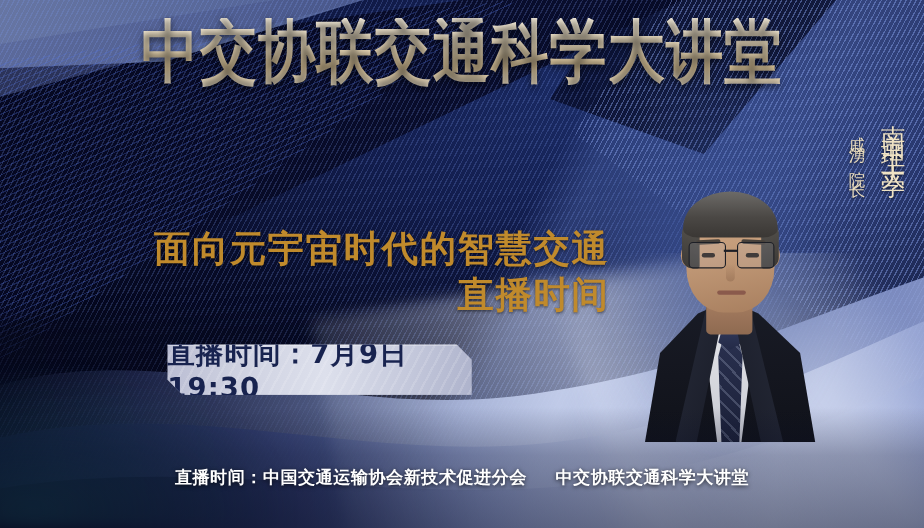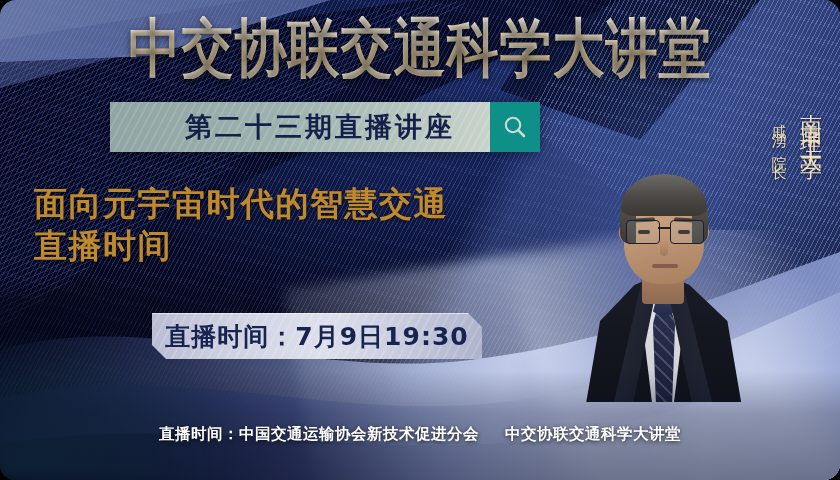--- a/index.html
+++ b/index.html
@@ -11,21 +11,20 @@
     font-family: "Liberation Sans", "DejaVu Sans", sans-serif;
   }
 
   
   #poster {
     position: relative;
     width: 840px;
     height: 480px;
     overflow: hidden;
     background: #0c4a6e;
-    border-radius: 16px;
   }
 
   
   .bg-layer { position: absolute; inset: 0; }
 
   
   .bg-base {
     background:
       radial-gradient(ellipse 90% 70% at 72% 18%, #1d2f6b 0%, #121d4d 38%, #070b26 72%, #04061a 100%);
   }
@@ -330,40 +329,40 @@
     display: flex;
     align-items: center;
     justify-content: center;
   }
   .mag-icon { display:block; }
 
   
   .topic {
     position: absolute;
     left: 34px;
-    top: 186px;
+    top: 206px;
     width: 520px;
-    text-align: left;
+    text-align: right;
     font-size: 33px;
     font-weight: 700;
     line-height: 1.28;
     color: #c08a2c;
     letter-spacing: 1.5px;
-    font-family: Liberation Mono, monospace;
+    font-family: Liberation Serif, serif;
     text-shadow: 0 1px 3px rgba(0,0,0,0.6);
   }
   .topic-l1 { display:block; }
   .topic-l2 { display:block; }
 
   
   .time-badge {
     position: absolute;
     left: 152px;
     top: 313px;
-    width: 330px;
+    width: 277px;
     height: 46px;
     display: flex;
     align-items: center;
     justify-content: center;
     color: #18234f;
     font-size: 25px;
     font-weight: 600;
     letter-spacing: 1px;
     font-family: "DejaVu Sans", "Liberation Sans", sans-serif;
     clip-path: polygon(14px 0, calc(100% - 14px) 0, 100% 14px, 100% 100%, calc(100% - 14px) 100%, 14px 100%, 0 calc(100% - 14px), 0 0);
@@ -467,31 +466,20 @@
       <div class="p-lens-r"></div>
     </div>
     <div class="p-nose"></div>
     <div class="p-mouth"></div>
   </div>
 
   <div class="bottom-shade"></div>
 
   <div class="title-main">中交协联交通科学大讲堂</div>
 
-  <div class="episode-bar">
-    <div class="episode-text-wrap">
-      <span class="episode-text">第二十三期直播讲座</span>
-    </div>
-    <div class="episode-search">
-      <svg class="mag-icon" width="26" height="26" viewBox="0 0 26 26">
-        <circle cx="11" cy="11" r="7.2" fill="none" stroke="#cfd8da" stroke-width="2.1"></circle>
-        <line x1="16.2" y1="16.2" x2="22" y2="22" stroke="#cfd8da" stroke-width="2.6" stroke-linecap="round"></line>
-      </svg>
-    </div>
-  </div>
 
   <div class="topic">
     <span class="topic-l1">面向元宇宙时代的智慧交通</span>
     <span class="topic-l2">直播时间</span>
   </div>
 
   <div class="time-badge">直播时间：7月9日19:30</div>
 
   <div class="v-univ">南京理工大学</div>
   <div class="v-speaker">戚湧 院长</div>

